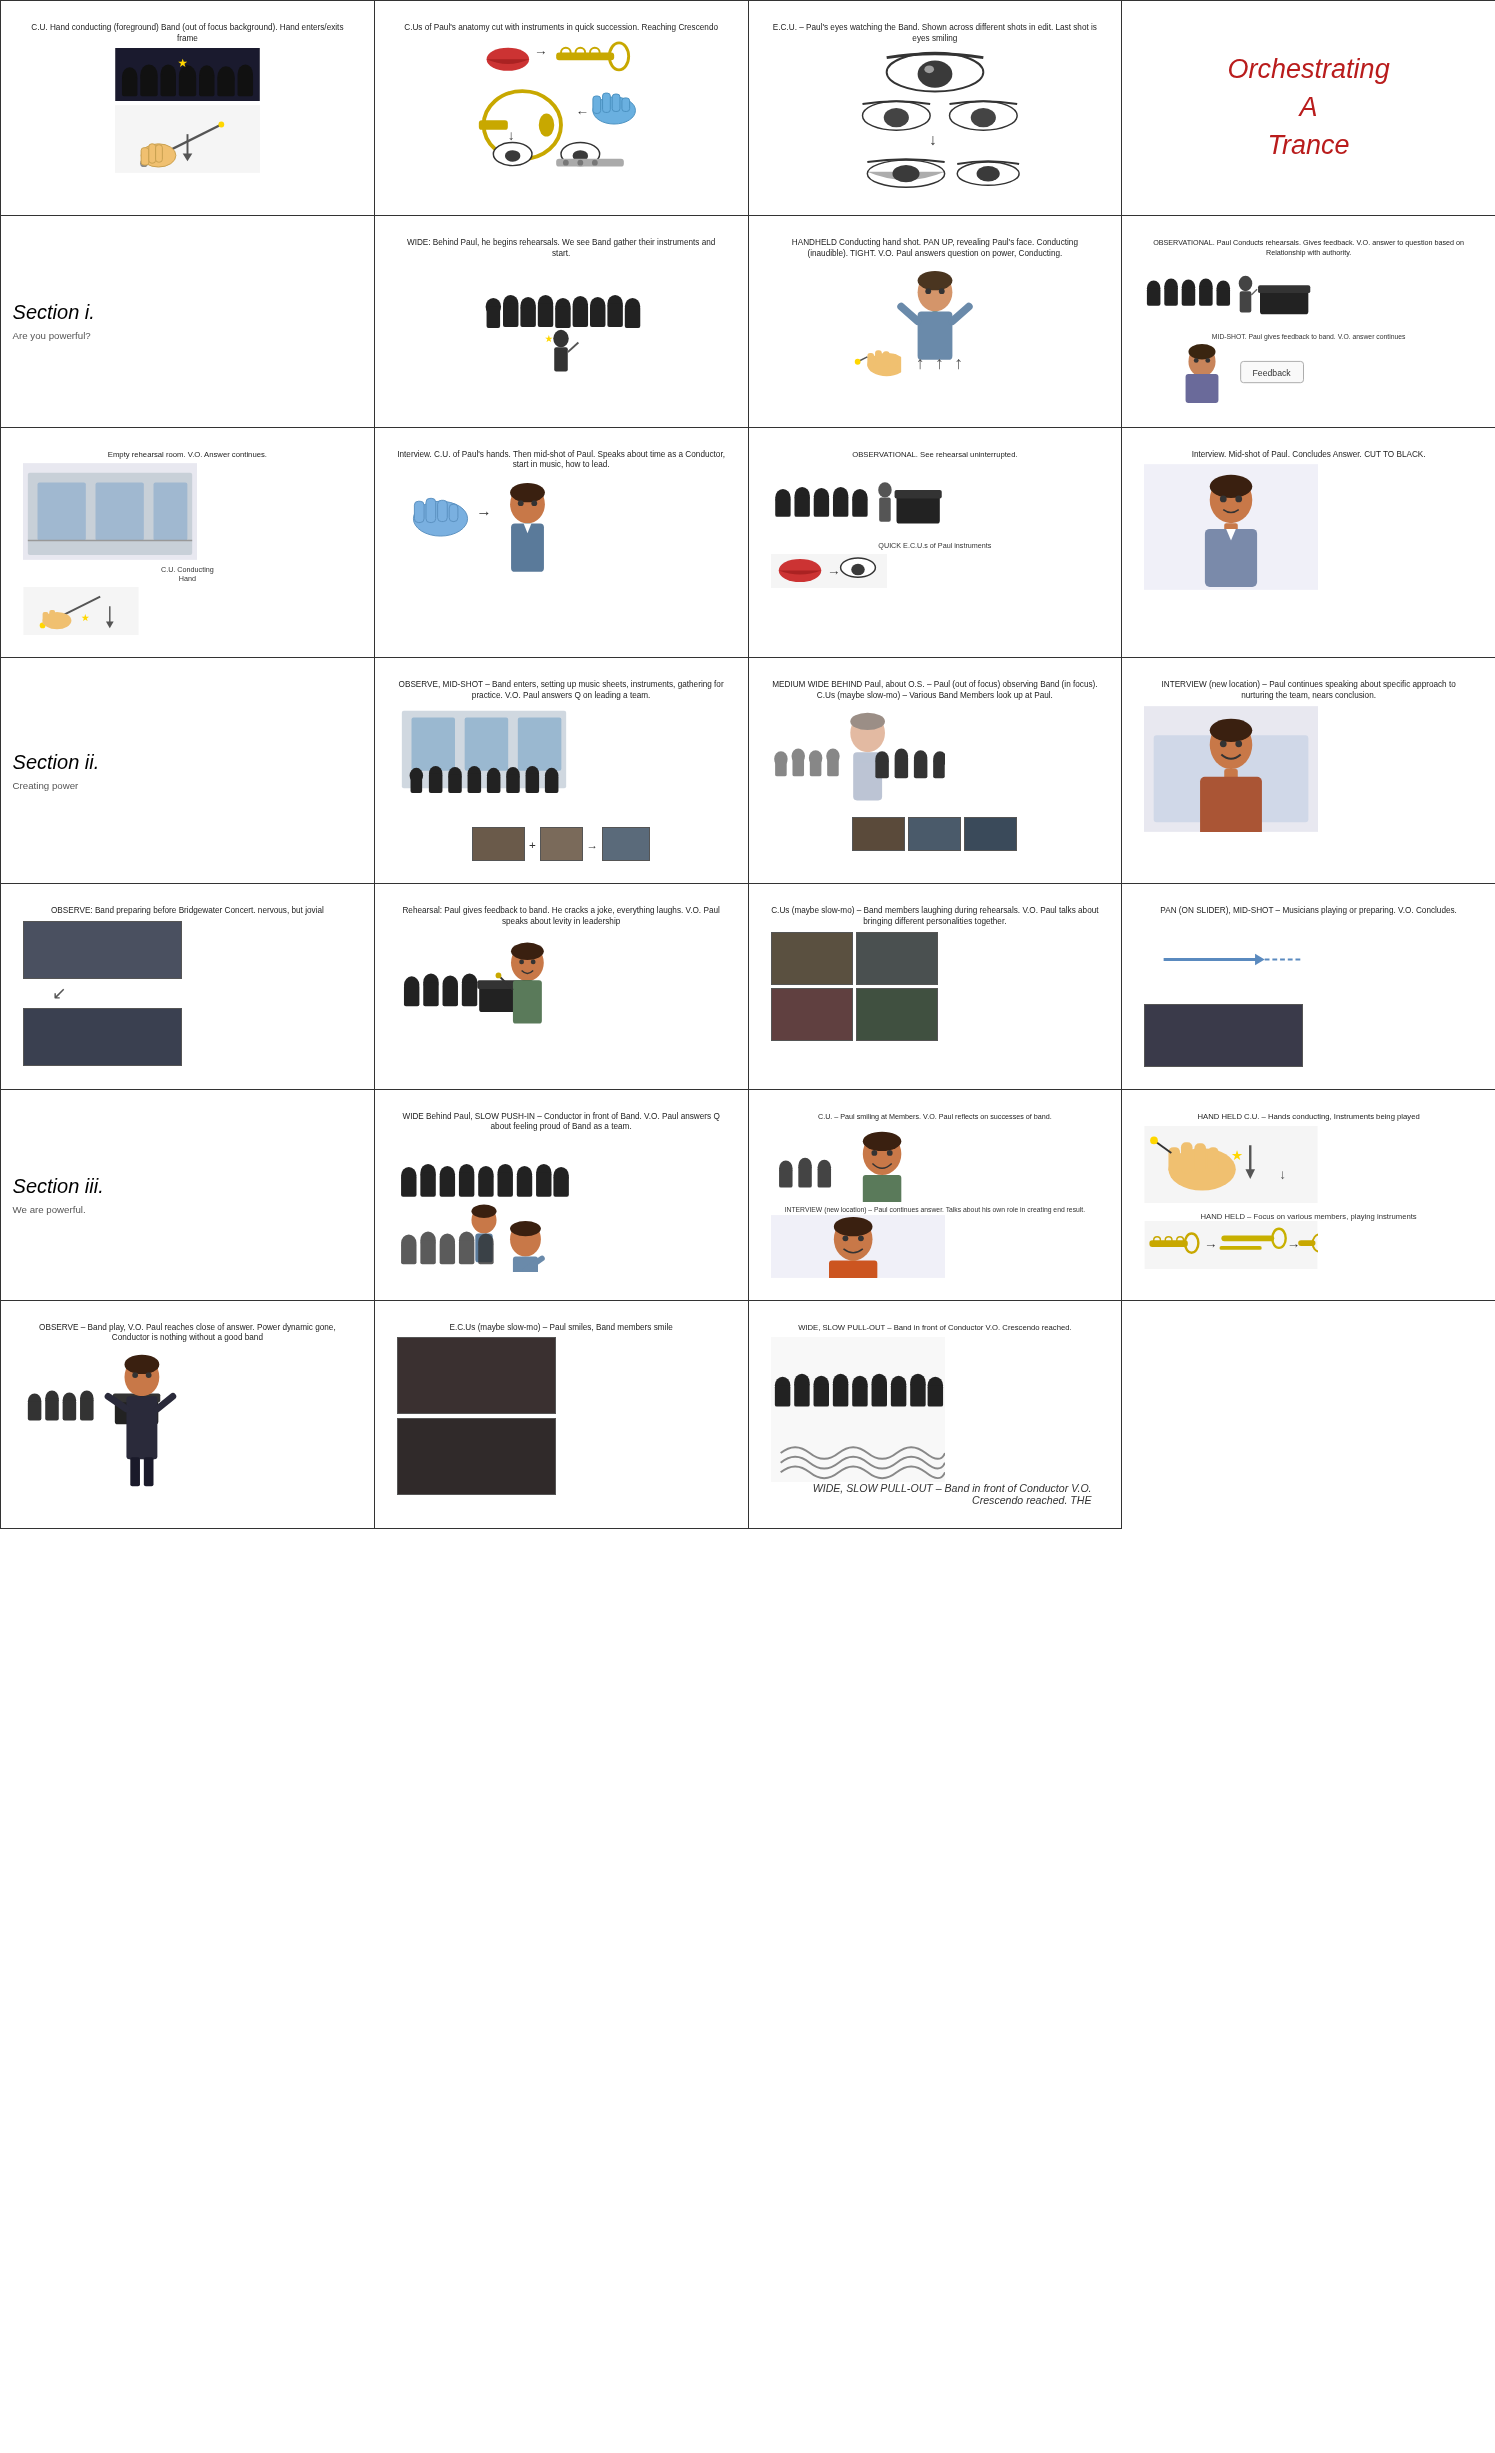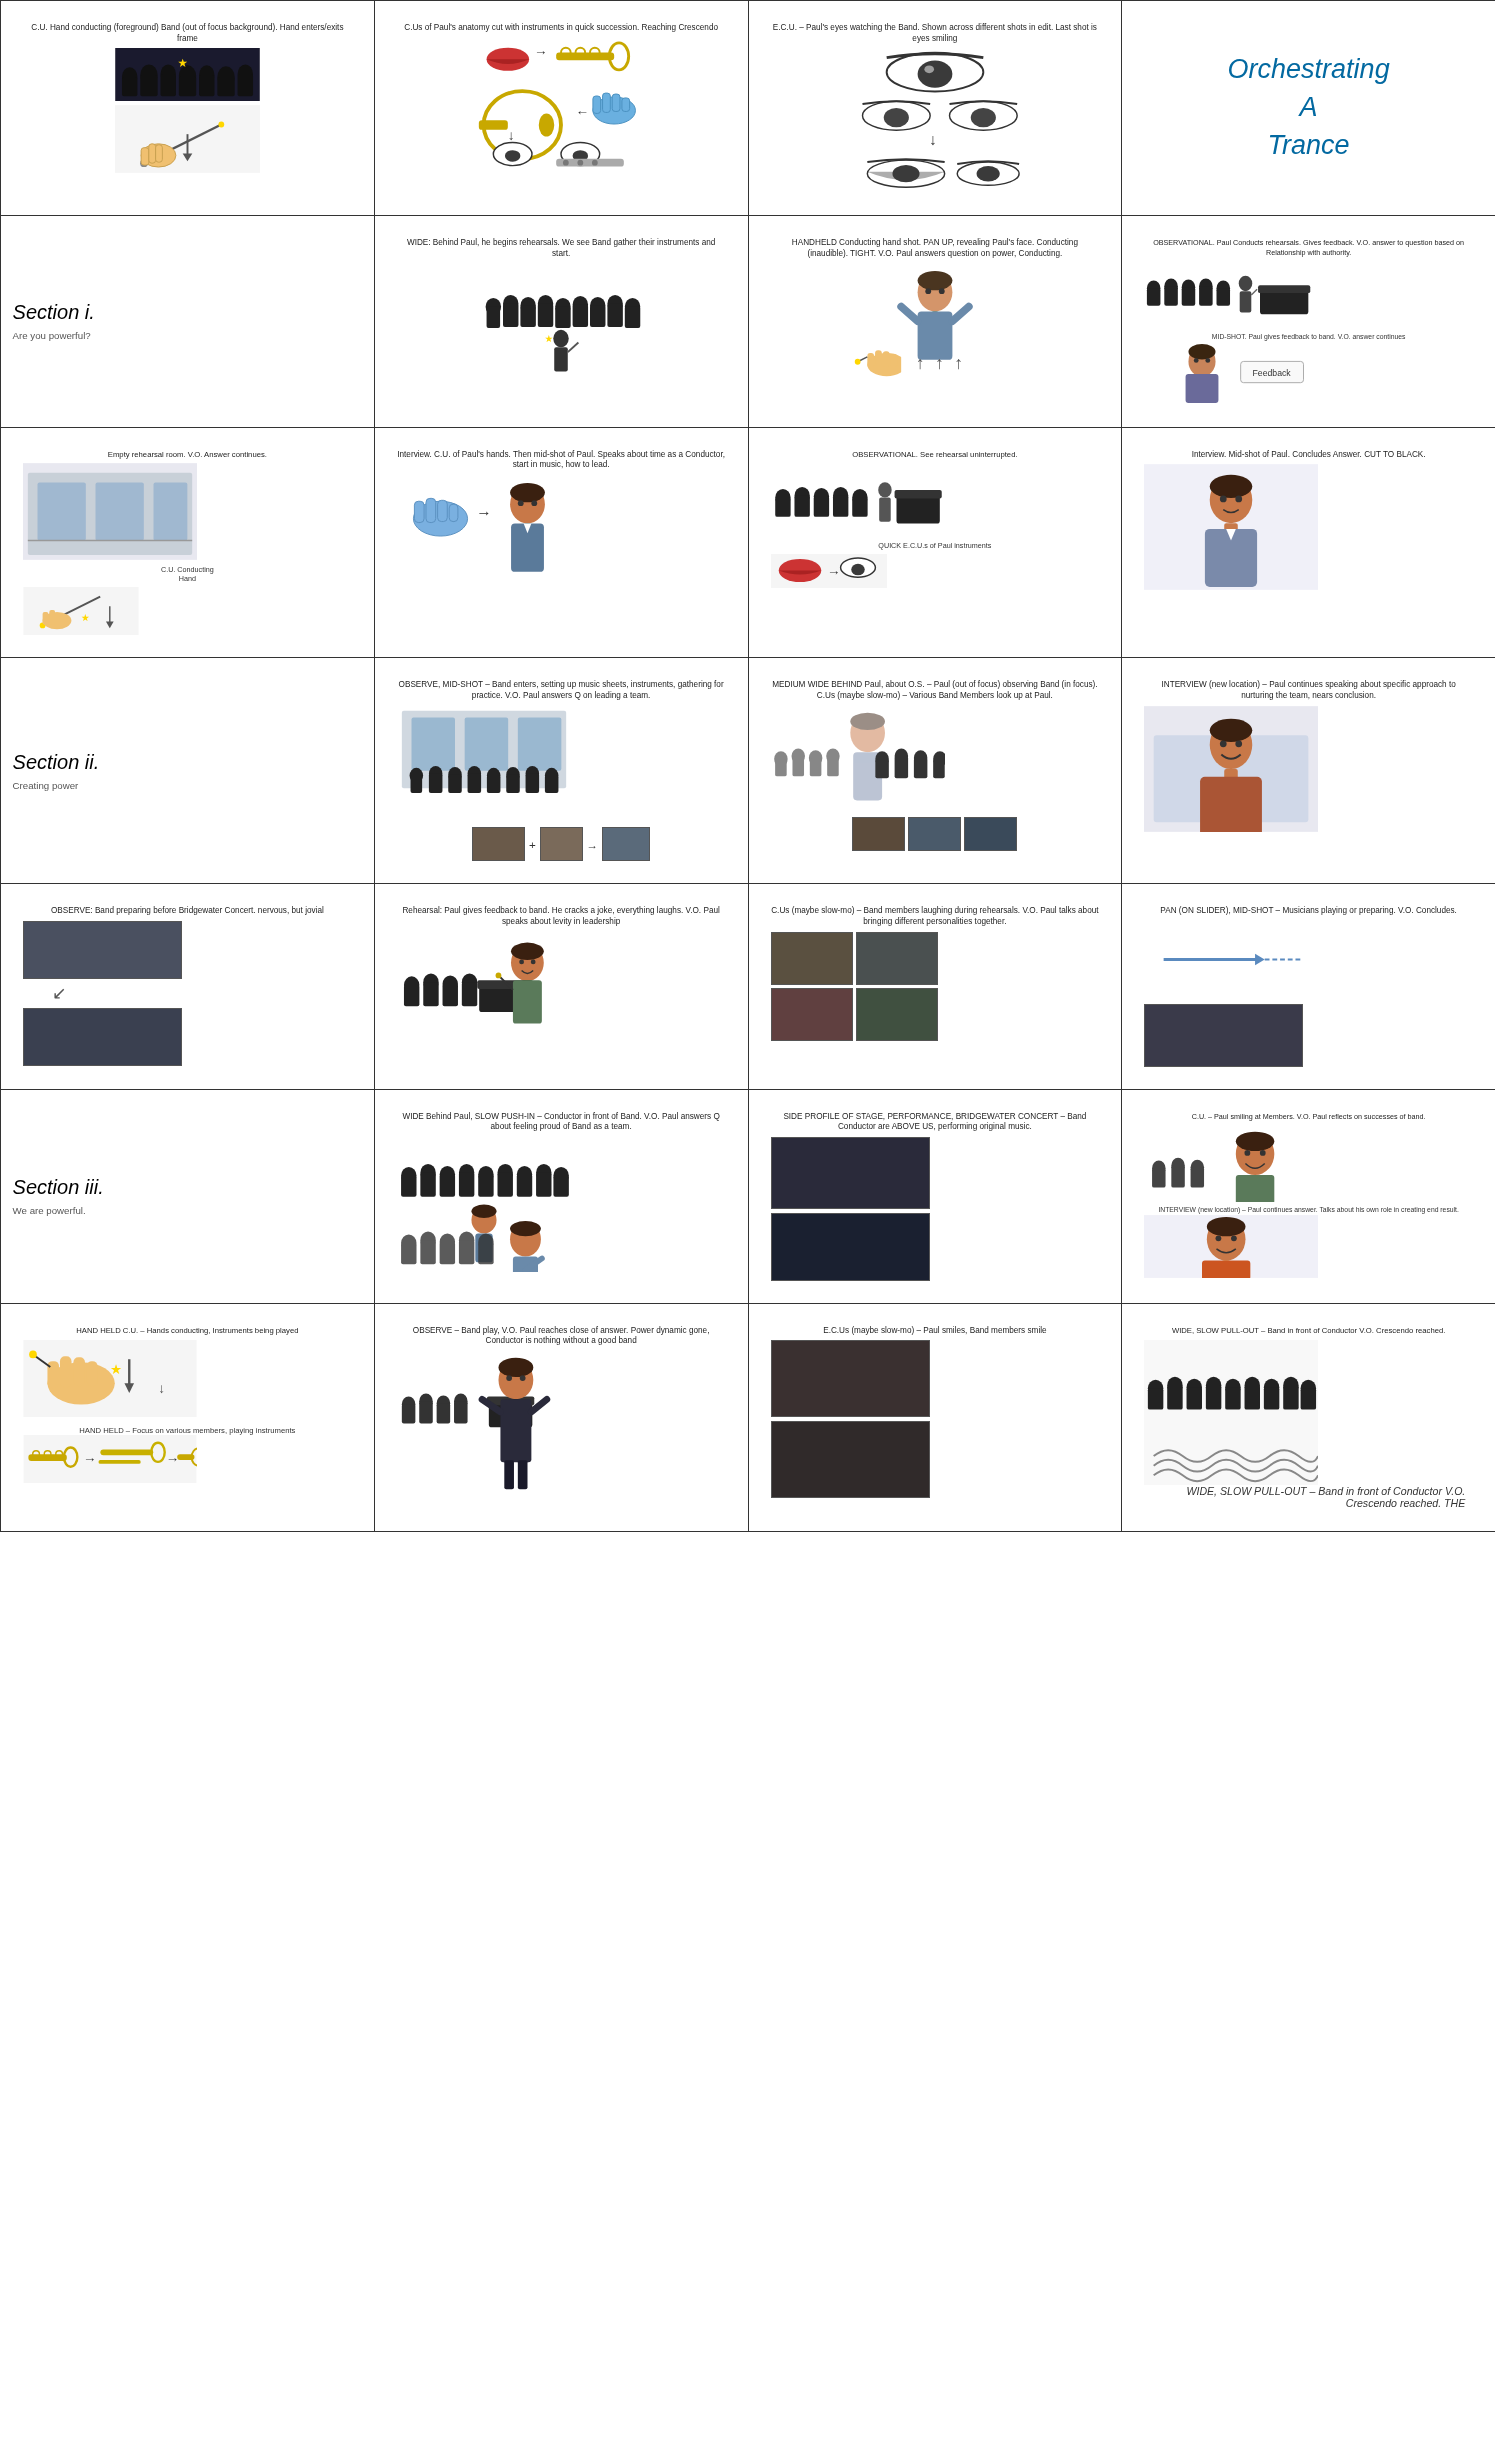--- a/index.html
+++ b/index.html
@@ -52,21 +52,21 @@
       display: flex;
       align-items: center;
       justify-content: center;
       background: #fff;
     }
     .title-text {
       font-size: 27px;
       font-style: italic;
       text-align: center;
       line-height: 1.4;
-      color: #0369a1;
+      color: #b91c1c;
     }
 
     
     svg { display: block; }
 
     
     .illus {
       width: 100%;
       display: flex;
       flex-direction: column;
@@ -715,27 +715,20 @@
       <g transform="translate(108,88)">
         <ellipse cx="25" cy="18" rx="16" ry="18" fill="#c87848"></ellipse>
         <ellipse cx="25" cy="7" rx="16" ry="8" fill="#3a2010"></ellipse>
         <rect x="12" y="36" width="26" height="42" rx="3" fill="#6a8aaa"></rect>
 
         <line x1="25" y1="50" x2="42" y2="38" stroke="#6a8aaa" stroke-width="6" stroke-linecap="round"></line>
       </g>
     </svg>
   </div>
 
-  <div class="cell">
-    <div class="cell-caption">SIDE PROFILE OF STAGE, PERFORMANCE, BRIDGEWATER CONCERT – Band Conductor are ABOVE US, performing original music.</div>
-    <div style="display:flex; flex-direction:column; gap:3.9px; margin-top:3.9px;">
-      <div class="photo-rect" style="width:159px;height:72px;background:#2a2a3a;"></div>
-      <div class="photo-rect" style="width:159px;height:68px;background:#1a2030;"></div>
-    </div>
-  </div>
 
   <div class="cell">
     <div class="cell-caption" style="font-size:7.2px; text-align:center; margin-bottom:3.9px; line-height:1.3;">C.U. – Paul smiling at Members. V.O. Paul reflects on successes of band.</div>
     <svg width="174" height="77" viewBox="0 0 180 80">
       <rect width="180" height="80" fill="#fff"></rect>
 
       <g fill="#444">
         <ellipse cx="15" cy="45" rx="7" ry="8"></ellipse>
           <rect x="8" y="45" width="14" height="20" rx="2"></rect>
         <ellipse cx="35" cy="42" rx="7" ry="8"></ellipse>

